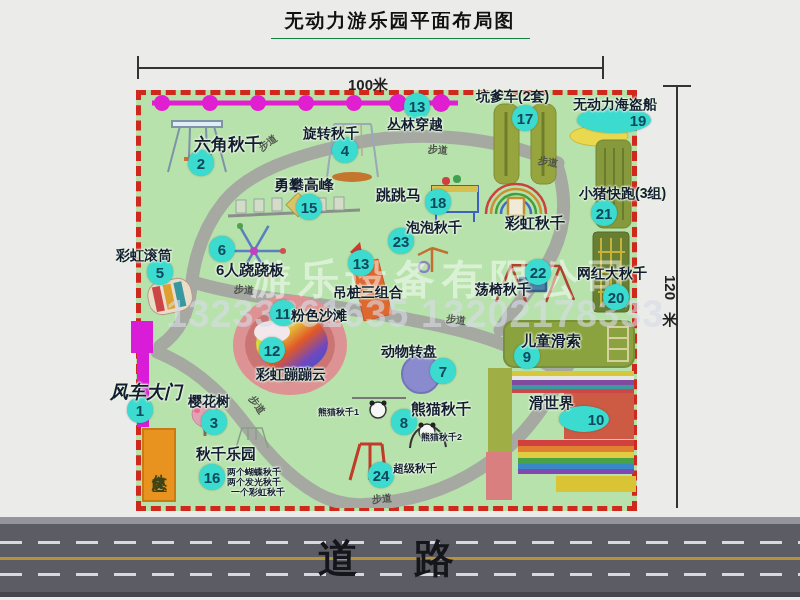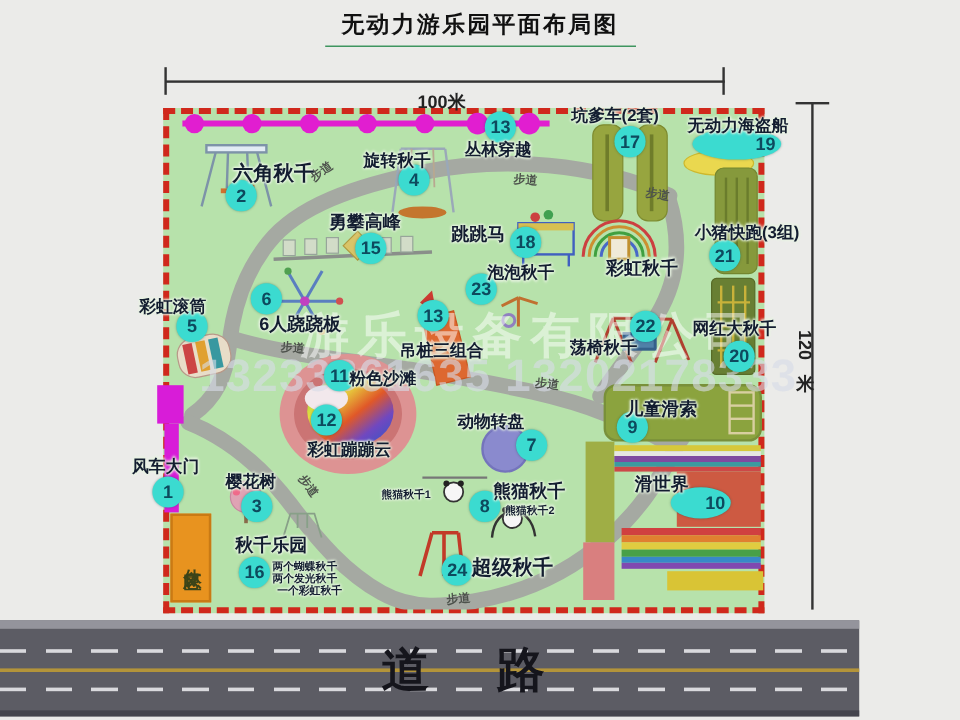--- a/index.html
+++ b/index.html
@@ -26,21 +26,21 @@
   .wm.company{left:250px;top:252px;font-size:41px;color:rgba(255,255,255,0.5);letter-spacing:7px;}
   .wm.phone{left:166px;top:293px;font-size:38px;color:rgba(214,220,230,0.62);letter-spacing:1px;}
   
   .marker{position:absolute;width:26px;height:26px;border-radius:50%;background:#3bdbd0;
           color:#0d4a5e;font-size:15px;font-weight:bold;display:flex;align-items:center;
           justify-content:center;z-index:5;box-shadow:0 0 2px rgba(0,70,70,.45);}
   .attr-label{position:absolute;font-weight:bold;color:#131d30;white-space:nowrap;z-index:5;
           text-shadow:-1px 0 2px #e8f4e2,1px 0 2px #e8f4e2,0 -1px 2px #e8f4e2,0 1px 2px #e8f4e2;}
   .path-label{position:absolute;font-size:10px;font-weight:bold;color:#4d524c;z-index:5;white-space:nowrap;}
   
-  .road{position:absolute;left:0;top:517px;width:716px;height:80px;background:#5c5c64;z-index:6;}
+  .road{position:absolute;left:0;top:517px;width:800px;height:80px;background:#5c5c64;z-index:6;}
   .road .edge-top{position:absolute;left:0;top:0;width:100%;height:7px;background:#94949c;}
   .road .edge-bot{position:absolute;left:0;bottom:0;width:100%;height:5px;background:#45454d;}
   .road .dash{position:absolute;left:0;width:100%;height:3px;
         background:repeating-linear-gradient(90deg,#d9d9dd 0 22px,transparent 22px 38px);}
   .road .yellow{position:absolute;left:0;top:40px;width:100%;height:3px;background:#b3943a;}
   .road-label{position:absolute;left:318px;top:14px;font-size:40px;font-weight:bold;
         color:#15151c;letter-spacing:56px;white-space:nowrap;}
 </style>
 </head>
 <body>
@@ -269,21 +269,21 @@
 
   <div class="rest">
     <span>休息区</span>
   </div>
 
   <div class="wm company">游乐设备有限公司</div>
   <div class="wm phone">13233861635 13202178333</div>
 
   <div id="dyn-layer">
       <div class="marker" style="left: 127px; top: 397px;">1</div>
-      <div class="attr-label" style="left: 110px; top: 380px; font-size: 14px;">风车大门</div>
+      <div class="attr-label" style="left: 110px; top: 380px; font-size: 18px; font-style: italic;">风车大门</div>
       <div class="marker" style="left: 188px; top: 150px;">2</div>
       <div class="attr-label" style="left: 194px; top: 133px; font-size: 17px; font-family: Liberation Serif, serif;">六角秋千</div>
       <div class="marker" style="left: 201px; top: 409px;">3</div>
       <div class="attr-label" style="left: 188px; top: 393px; font-size: 14px;">樱花树</div>
       <div class="marker" style="left: 332px; top: 137px;">4</div>
       <div class="attr-label" style="left: 303px; top: 125px; font-size: 14px;">旋转秋千</div>
       <div class="marker" style="left: 147px; top: 259px;">5</div>
       <div class="attr-label" style="left: 116px; top: 247px; font-size: 14px;">彩虹滚筒</div>
       <div class="marker" style="left: 209px; top: 236px;">6</div>
       <div class="attr-label" style="left: 216px; top: 261px; font-size: 15px;">6人跷跷板</div>
@@ -315,31 +315,31 @@
       <div class="attr-label" style="left: 573px; top: 96px; font-size: 14px;">无动力海盗船</div>
       <div class="marker" style="left: 603px; top: 284px;">20</div>
       <div class="attr-label" style="left: 577px; top: 265px; font-size: 14px;">网红大秋千</div>
       <div class="marker" style="left: 591px; top: 200px;">21</div>
       <div class="attr-label" style="left: 579px; top: 185px; font-size: 14px;">小猪快跑(3组)</div>
       <div class="marker" style="left: 525px; top: 259px;">22</div>
       <div class="attr-label" style="left: 475px; top: 281px; font-size: 14px;">荡椅秋千</div>
       <div class="marker" style="left: 388px; top: 228px;">23</div>
       <div class="attr-label" style="left: 406px; top: 219px; font-size: 14px;">泡泡秋千</div>
       <div class="marker" style="left: 368px; top: 462px;">24</div>
-      <div class="attr-label" style="left: 393px; top: 461px; font-size: 17px;">超级秋千</div>
+      <div class="attr-label" style="left: 393px; top: 461px; font-size: 11px;">超级秋千</div>
       <div class="path-label" style="left: 258px; top: 136px; transform: rotate(-35deg);">步道</div>
       <div class="path-label" style="left: 428px; top: 143px; transform: rotate(5deg);">步道</div>
       <div class="path-label" style="left: 538px; top: 155px; transform: rotate(10deg);">步道</div>
       <div class="path-label" style="left: 234px; top: 283px; transform: rotate(5deg);">步道</div>
       <div class="path-label" style="left: 446px; top: 313px; transform: rotate(8deg);">步道</div>
       <div class="path-label" style="left: 247px; top: 398px; transform: rotate(55deg);">步道</div>
       <div class="path-label" style="left: 372px; top: 492px; transform: rotate(-5deg);">步道</div>
       <div class="attr-label" style="left: 505px; top: 214px; font-size: 15px;">彩虹秋千</div>
       <div class="attr-label" style="left: 318px; top: 406px; font-size: 9px;">熊猫秋千1</div>
-      <div class="attr-label" style="left: 421px; top: 419px; font-size: 9px; text-align: center;">熊猫秋千2</div>
+      <div class="attr-label" style="left: 421px; top: 431px; font-size: 9px; text-align: center;">熊猫秋千2</div>
       <div class="attr-label" style="left: 227px; top: 466px; font-size: 9px;">两个蝴蝶秋千</div>
       <div class="attr-label" style="left: 227px; top: 476px; font-size: 9px;">两个发光秋千</div>
       <div class="attr-label" style="left: 231px; top: 486px; font-size: 9px;">一个彩虹秋千</div>
     </div>
 
   <div class="road">
     <div class="edge-top"></div>
     <div class="dash" style="top:24px;"></div>
     <div class="yellow"></div>
     <div class="dash" style="top:56px;"></div>

